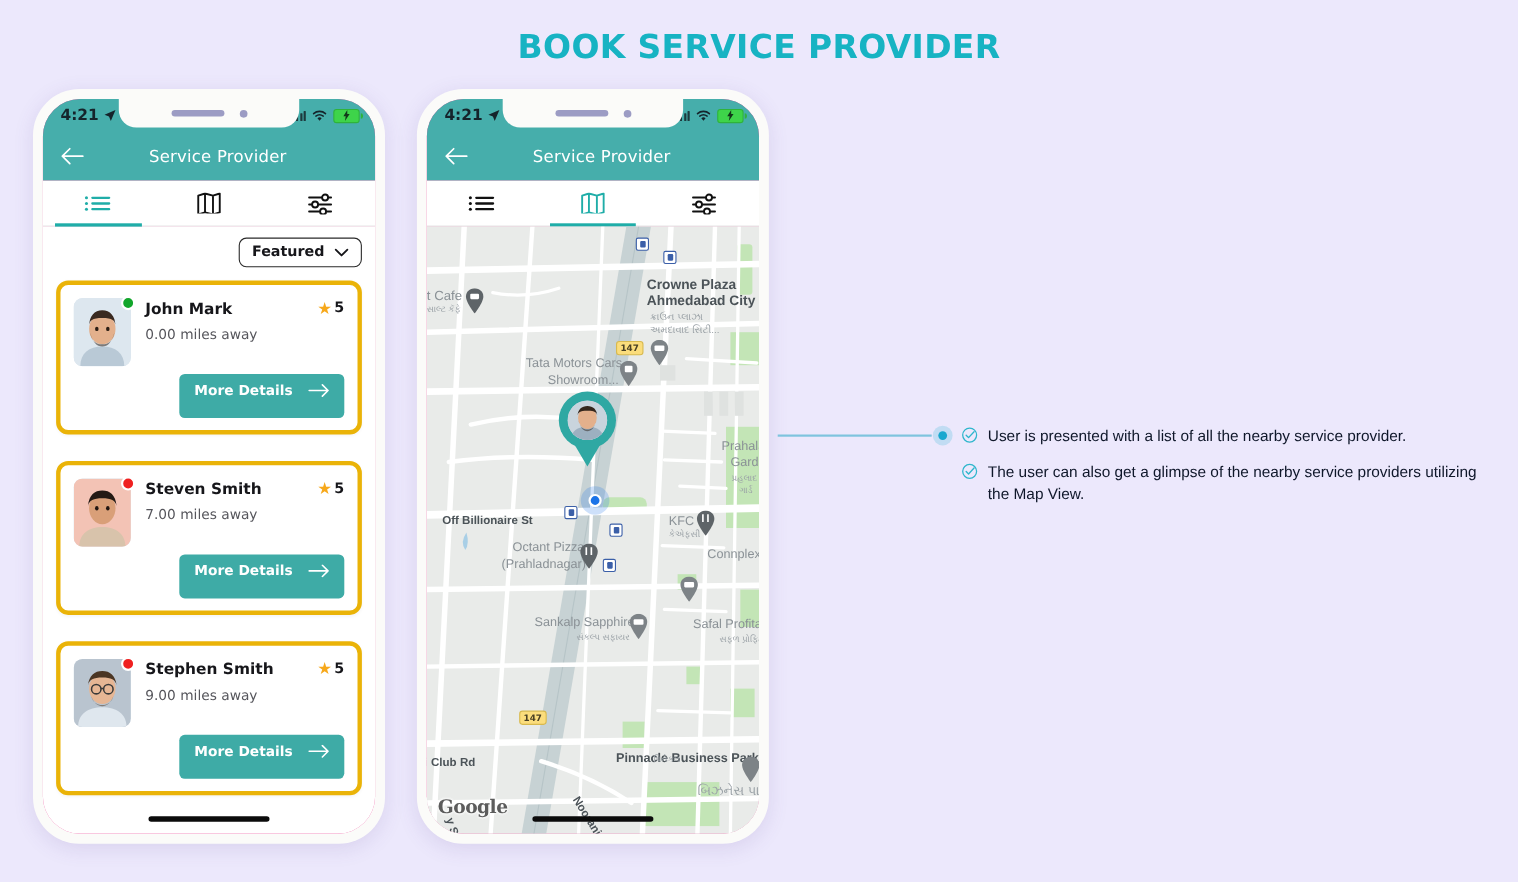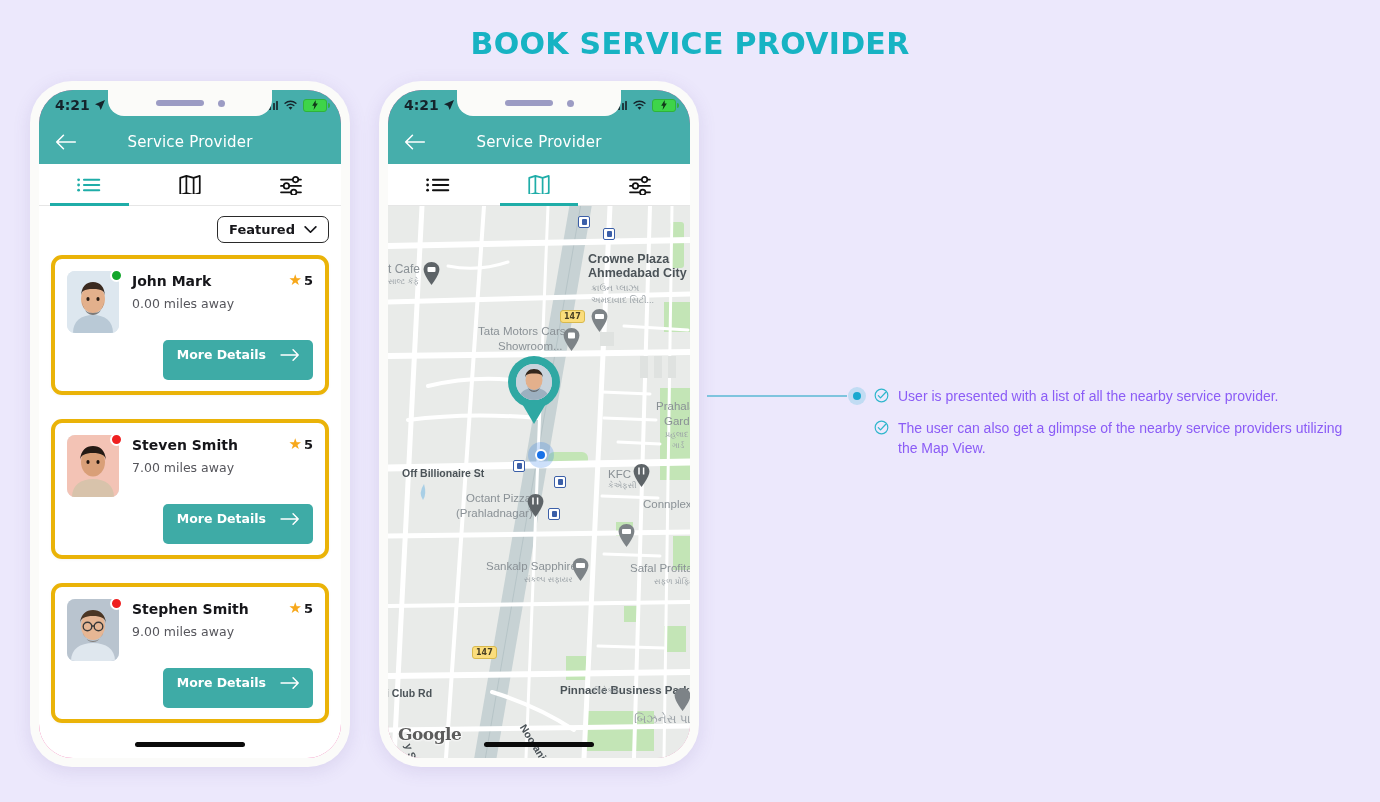--- a/index.html
+++ b/index.html
@@ -83,21 +83,21 @@
   }
 
   
   .app-header {
     height: 44px; background: #46aeab;
     display: flex; align-items: center; position: relative;
     padding: 0 16px;
   }
   .back-arrow { color:#fff; display:flex; align-items:center; cursor:pointer; }
   .app-title {
-    position: absolute; left: 0; width: 100%;
+    position: absolute; left: 8px; width: 100%;
     text-align: center; color: #fff;
     font-size: 15px; letter-spacing: .2px;
     font-family: "DejaVu Sans", sans-serif;
     pointer-events: none;
   }
 
   
   .tabs {
     display: flex; height: 42px; background: #fff;
     border-bottom: 1px solid #e6e6e6;
@@ -237,21 +237,21 @@
     width: 18px; height: 18px; border-radius:50%;
     background: rgba(42,176,212,.22);
     display:flex; align-items:center; justify-content:center;
   }
   .cbullet i { width:8px; height:8px; border-radius:50%; background:#19a8cf; display:block; }
 
   .callout { position:absolute; left: 874px; top: 386px; width: 490px; }
   .cline { display:flex; align-items:flex-start; gap: 9px; margin-bottom: 11px; }
   .check { flex:0 0 15px; margin-top: 2px; }
   .ctext {
-    font-size: 14px; color:#8b5cf6; line-height: 1.45;
+    font-size: 14px; color:#0f172a; line-height: 1.45;
     font-family:"Liberation Sans", sans-serif;
   }
 </style>
 </head>
 <body>
 
 <div class="page">
 
   <div class="page-title">BOOK SERVICE PROVIDER</div>
 

